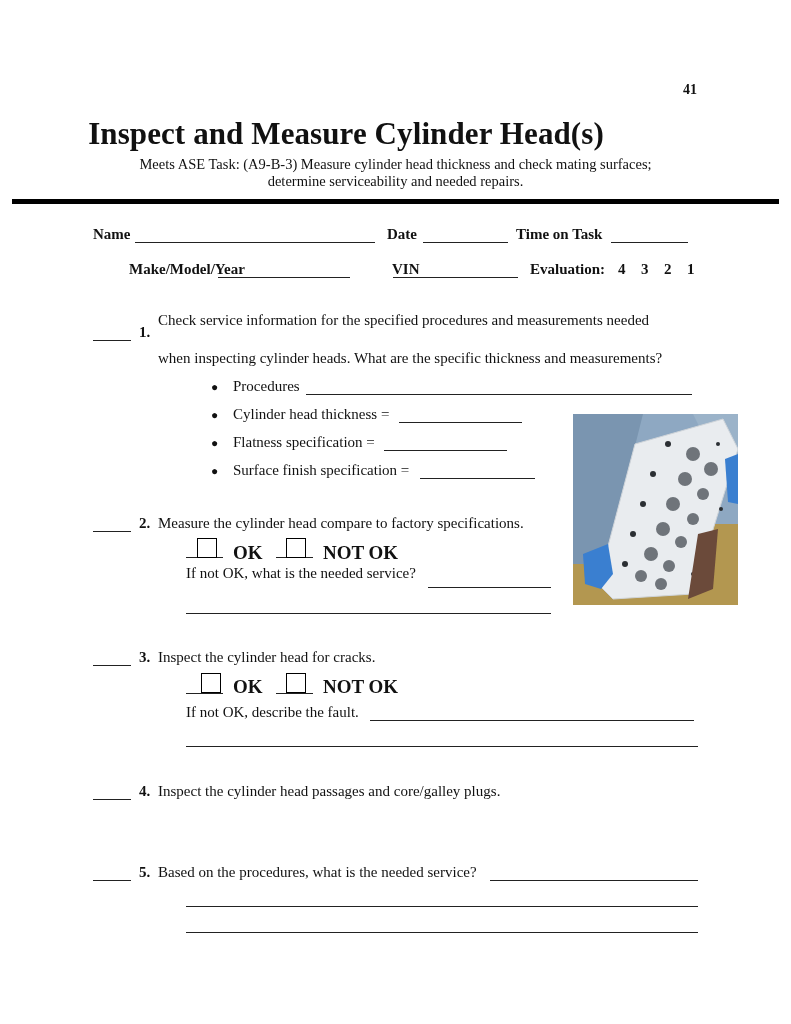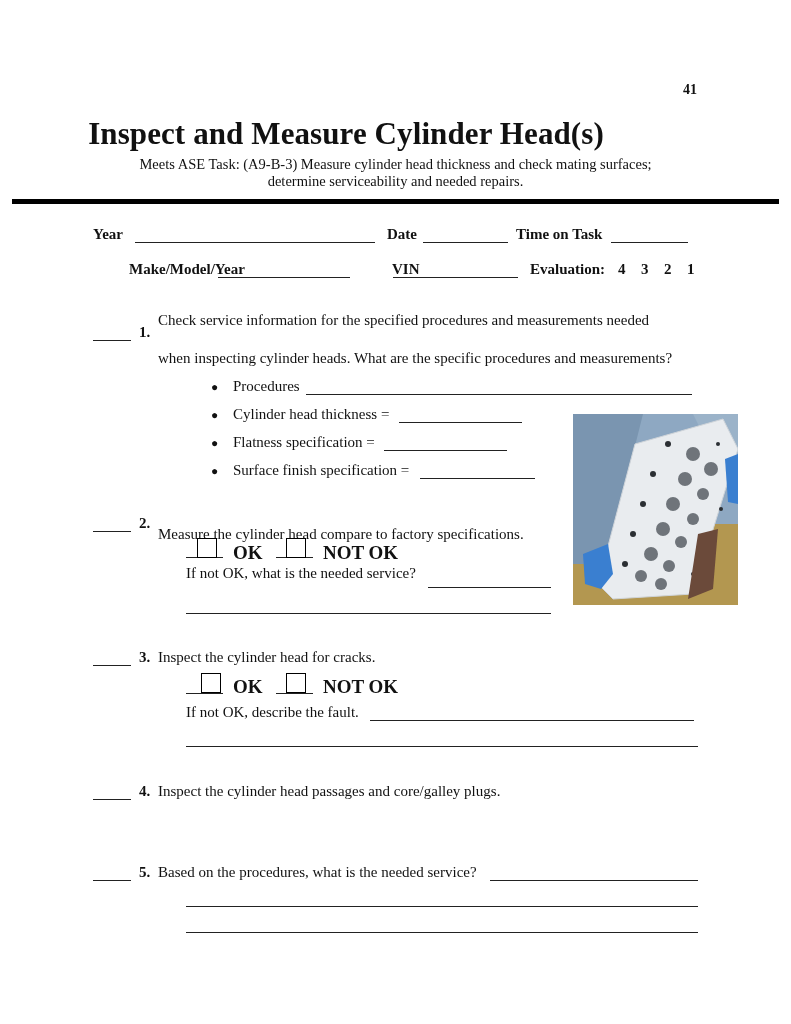--- a/index.html
+++ b/index.html
@@ -27,41 +27,41 @@
   </style>
 </head>
 <body>
 
 <div class="abs pg">41</div>
 <div class="abs title">Inspect and Measure Cylinder Head(s)</div>
 <div class="abs sub" style="top:156px;">Meets ASE Task:  (A9-B-3)  Measure cylinder head thickness and check mating surfaces;</div>
 <div class="abs sub" style="top:173px;">determine serviceability and needed repairs.</div>
 <div class="abs bar"></div>
 
-<div class="abs lbl" style="left:93px; top:226px;">Year</div>
+<div class="abs lbl" style="left:93px; top:226px;">Name</div>
 <div class="ul" style="left:135px; top:242px; width:240px;"></div>
 <div class="abs lbl" style="left:387px; top:226px;">Date</div>
 <div class="ul" style="left:423px; top:242px; width:85px;"></div>
 <div class="abs lbl" style="left:516px; top:226px;">Time on Task</div>
 <div class="ul" style="left:611px; top:242px; width:77px;"></div>
 
 <div class="abs lbl" style="left:93px; top:261px;margin-left:36px;">Make/Model/Year</div>
 <div class="ul" style="left:218px; top:277px; width:132px;"></div>
 <div class="abs lbl" style="left:372px; top:261px;margin-left:20px;">VIN</div>
 <div class="ul" style="left:393px; top:277px; width:125px;"></div>
 <div class="abs lbl" style="left:530px; top:261px;">Evaluation:</div>
 <div class="abs lbl" style="left:618px; top:261px;">4</div>
 <div class="abs lbl" style="left:641px; top:261px;">3</div>
 <div class="abs lbl" style="left:664px; top:261px;">2</div>
 <div class="abs lbl" style="left:687px; top:261px;">1</div>
 
 <div class="ul" style="left:93px; top:340px; width:38px;"></div>
 <div class="abs num" style="left:139px; top:324px;">1.</div>
 <div class="abs txt" style="left:158px; top:312px;">Check service information for the specified procedures and measurements needed</div>
-<div class="abs txt" style="left:158px; top:350px;">when inspecting cylinder heads.  What are the specific procedures and measurements?</div>
+<div class="abs txt" style="left:158px; top:350px;">when inspecting cylinder heads.  What are the specific thickness and measurements?</div>
 
 <div class="abs bullet" style="left:211px; top:380px;">●</div>
 <div class="abs txt" style="left:233px; top:378px;">Procedures</div>
 <div class="ul" style="left:306px; top:394px; width:386px;"></div>
 
 <div class="abs bullet" style="left:211px; top:408px;">●</div>
 <div class="abs txt" style="left:233px; top:406px;">Cylinder head thickness =</div>
 <div class="ul" style="left:399px; top:422px; width:123px;"></div>
 
 <div class="abs bullet" style="left:211px; top:436px;">●</div>
@@ -105,21 +105,21 @@
         <circle cx="120" cy="160" r="2"></circle>
     </g>
     <path d="M125 120 L145 115 L140 175 L115 185 Z" fill="#6b4a3a"></path>
     <path d="M10 140 L35 130 L40 160 L28 175 L12 170 Z" fill="#3a7fd0"></path>
     <path d="M152 45 L165 40 L165 90 L155 88 Z" fill="#3a7fd0"></path>
   </svg>
 </div>
 
 <div class="ul" style="left:93px; top:531px; width:38px;"></div>
 <div class="abs num" style="left:139px; top:515px;">2.</div>
-<div class="abs txt" style="left:158px; top:515px;margin-top:11px;">Measure the cylinder head compare to factory specifications.</div>
+<div class="abs txt" style="left:158px; top:515px;">Measure the cylinder head compare to factory specifications.</div>
 
 <div class="cbline" style="left:186px; top:557px; width:37px;"></div>
 <div class="cb" style="left:197px; top:538px;"></div>
 <div class="abs okl" style="left:233px; top:542px;">OK</div>
 <div class="cbline" style="left:276px; top:557px; width:37px;"></div>
 <div class="cb" style="left:286px; top:538px;"></div>
 <div class="abs okl" style="left:323px; top:542px;">NOT OK</div>
 
 <div class="abs txt" style="left:186px; top:565px;">If not OK, what is the needed service?</div>
 <div class="ul" style="left:428px; top:587px; width:123px;"></div>

